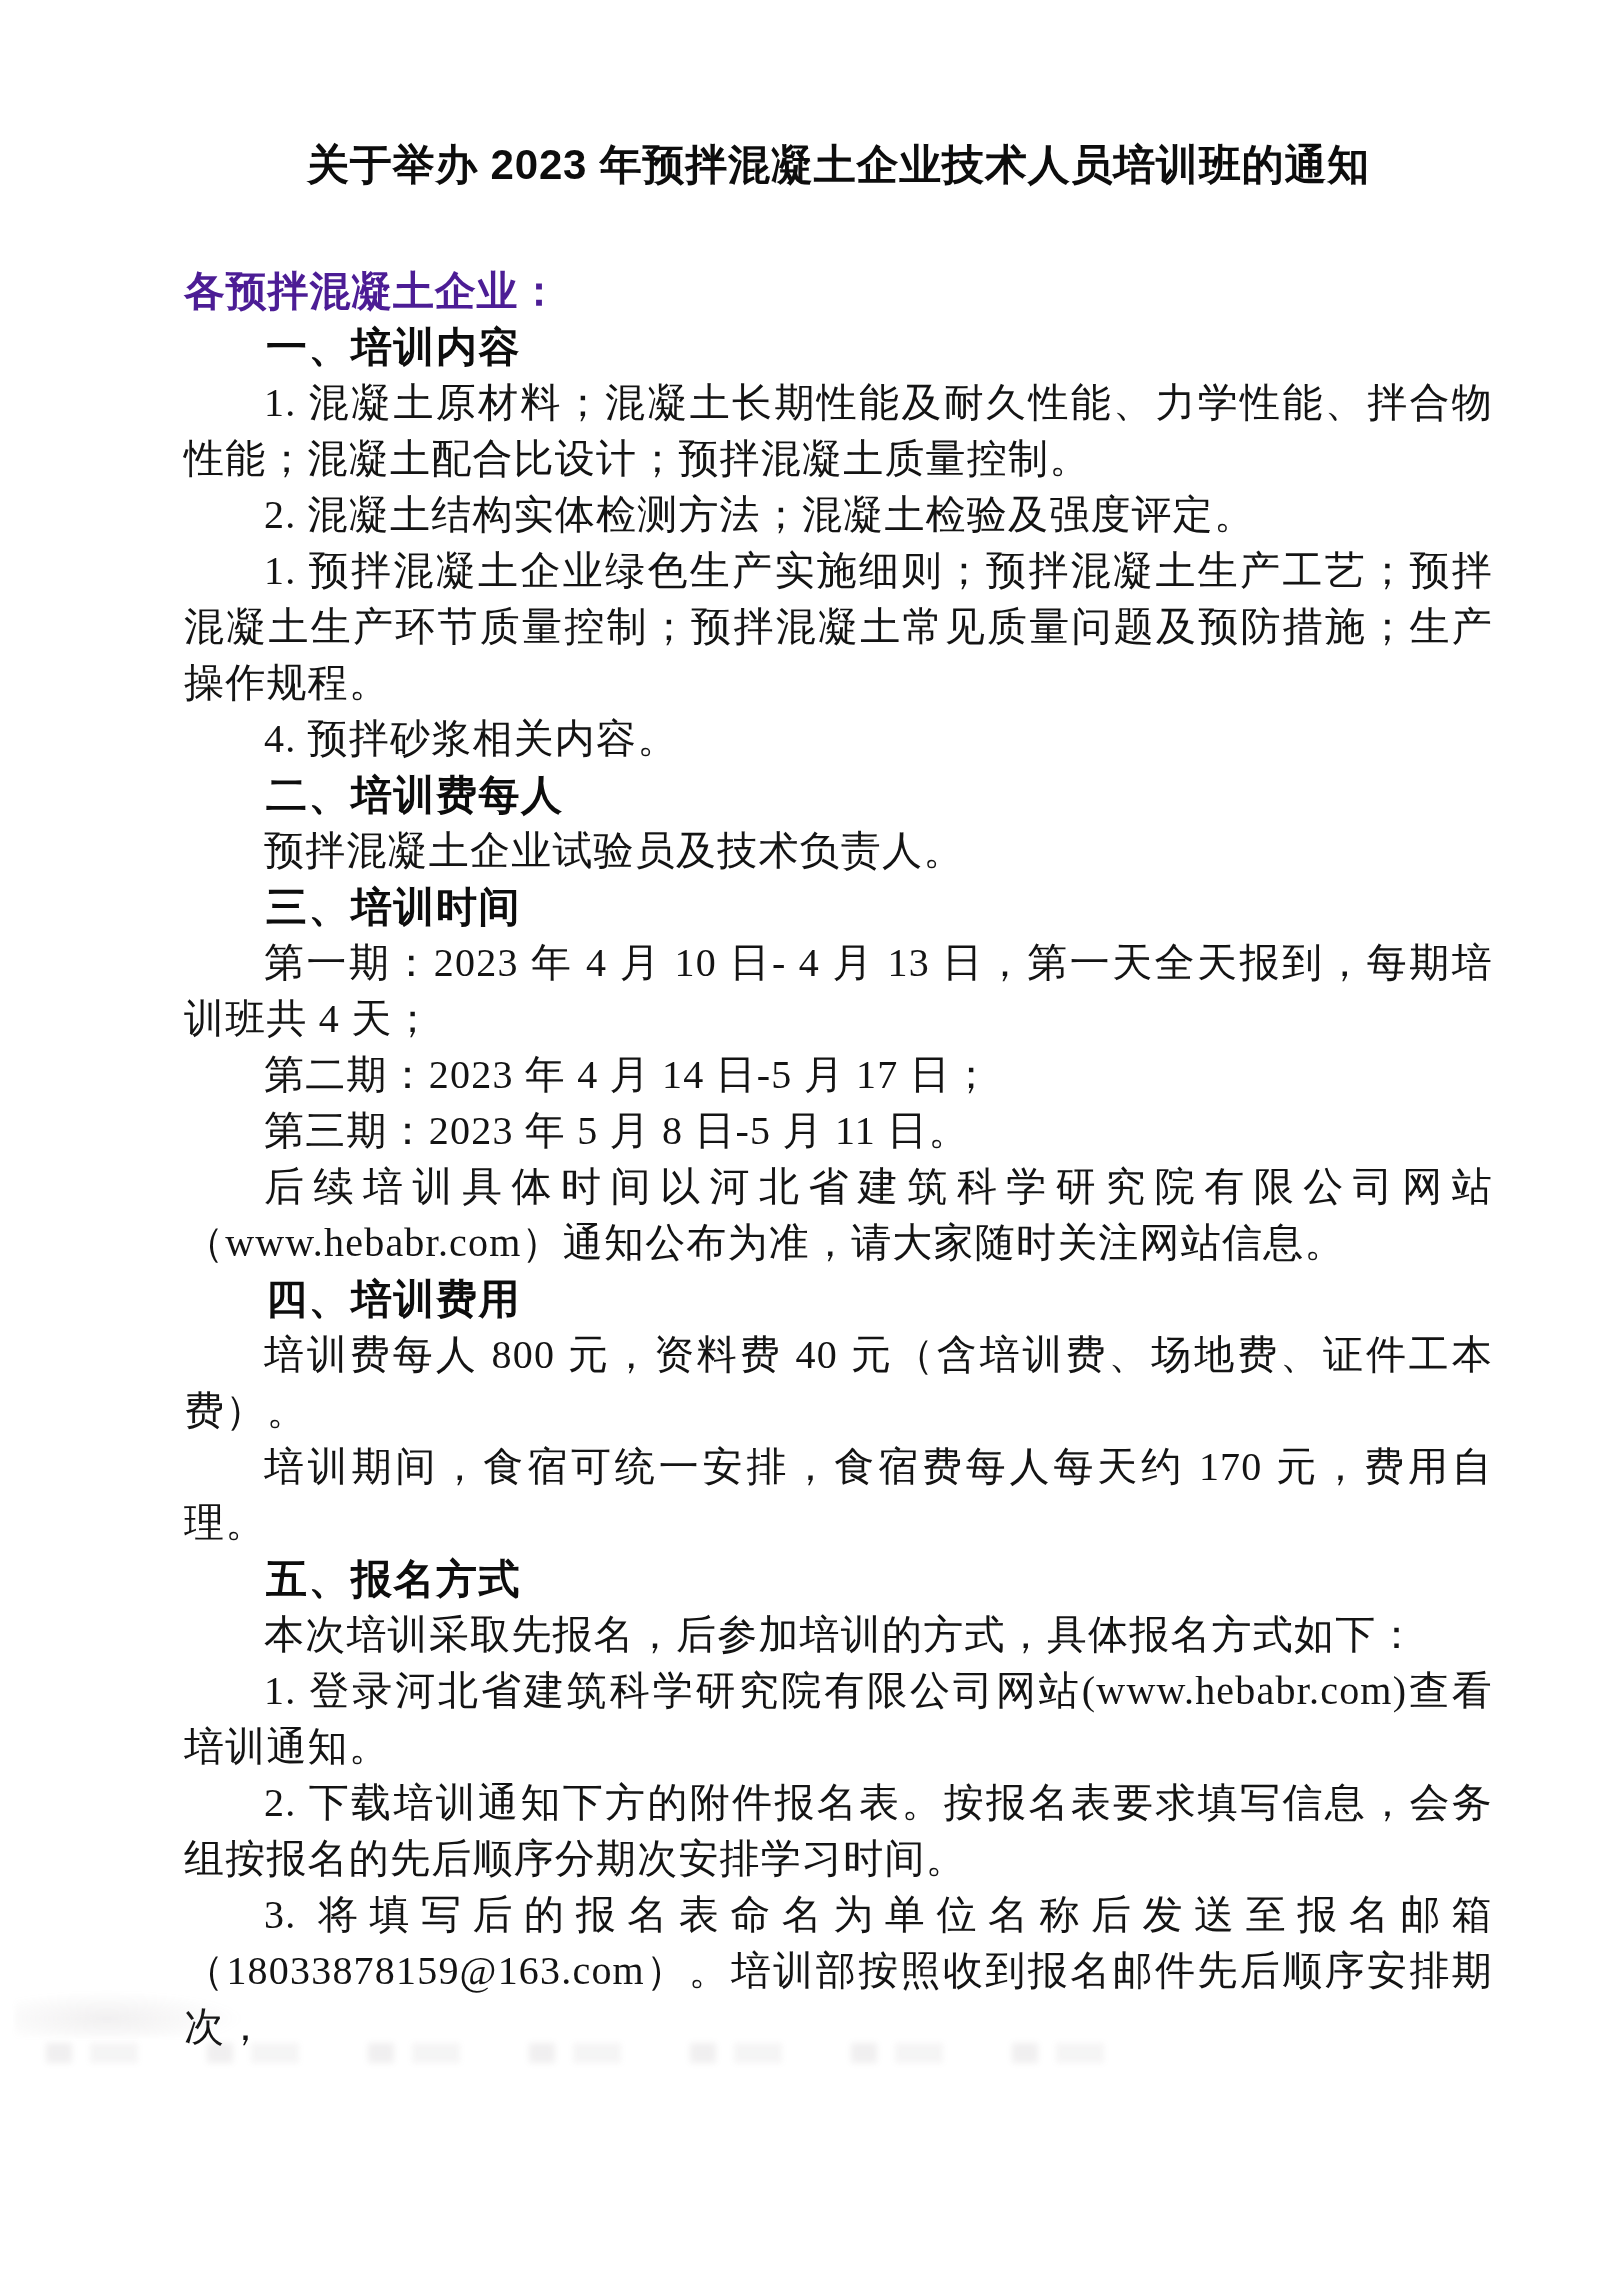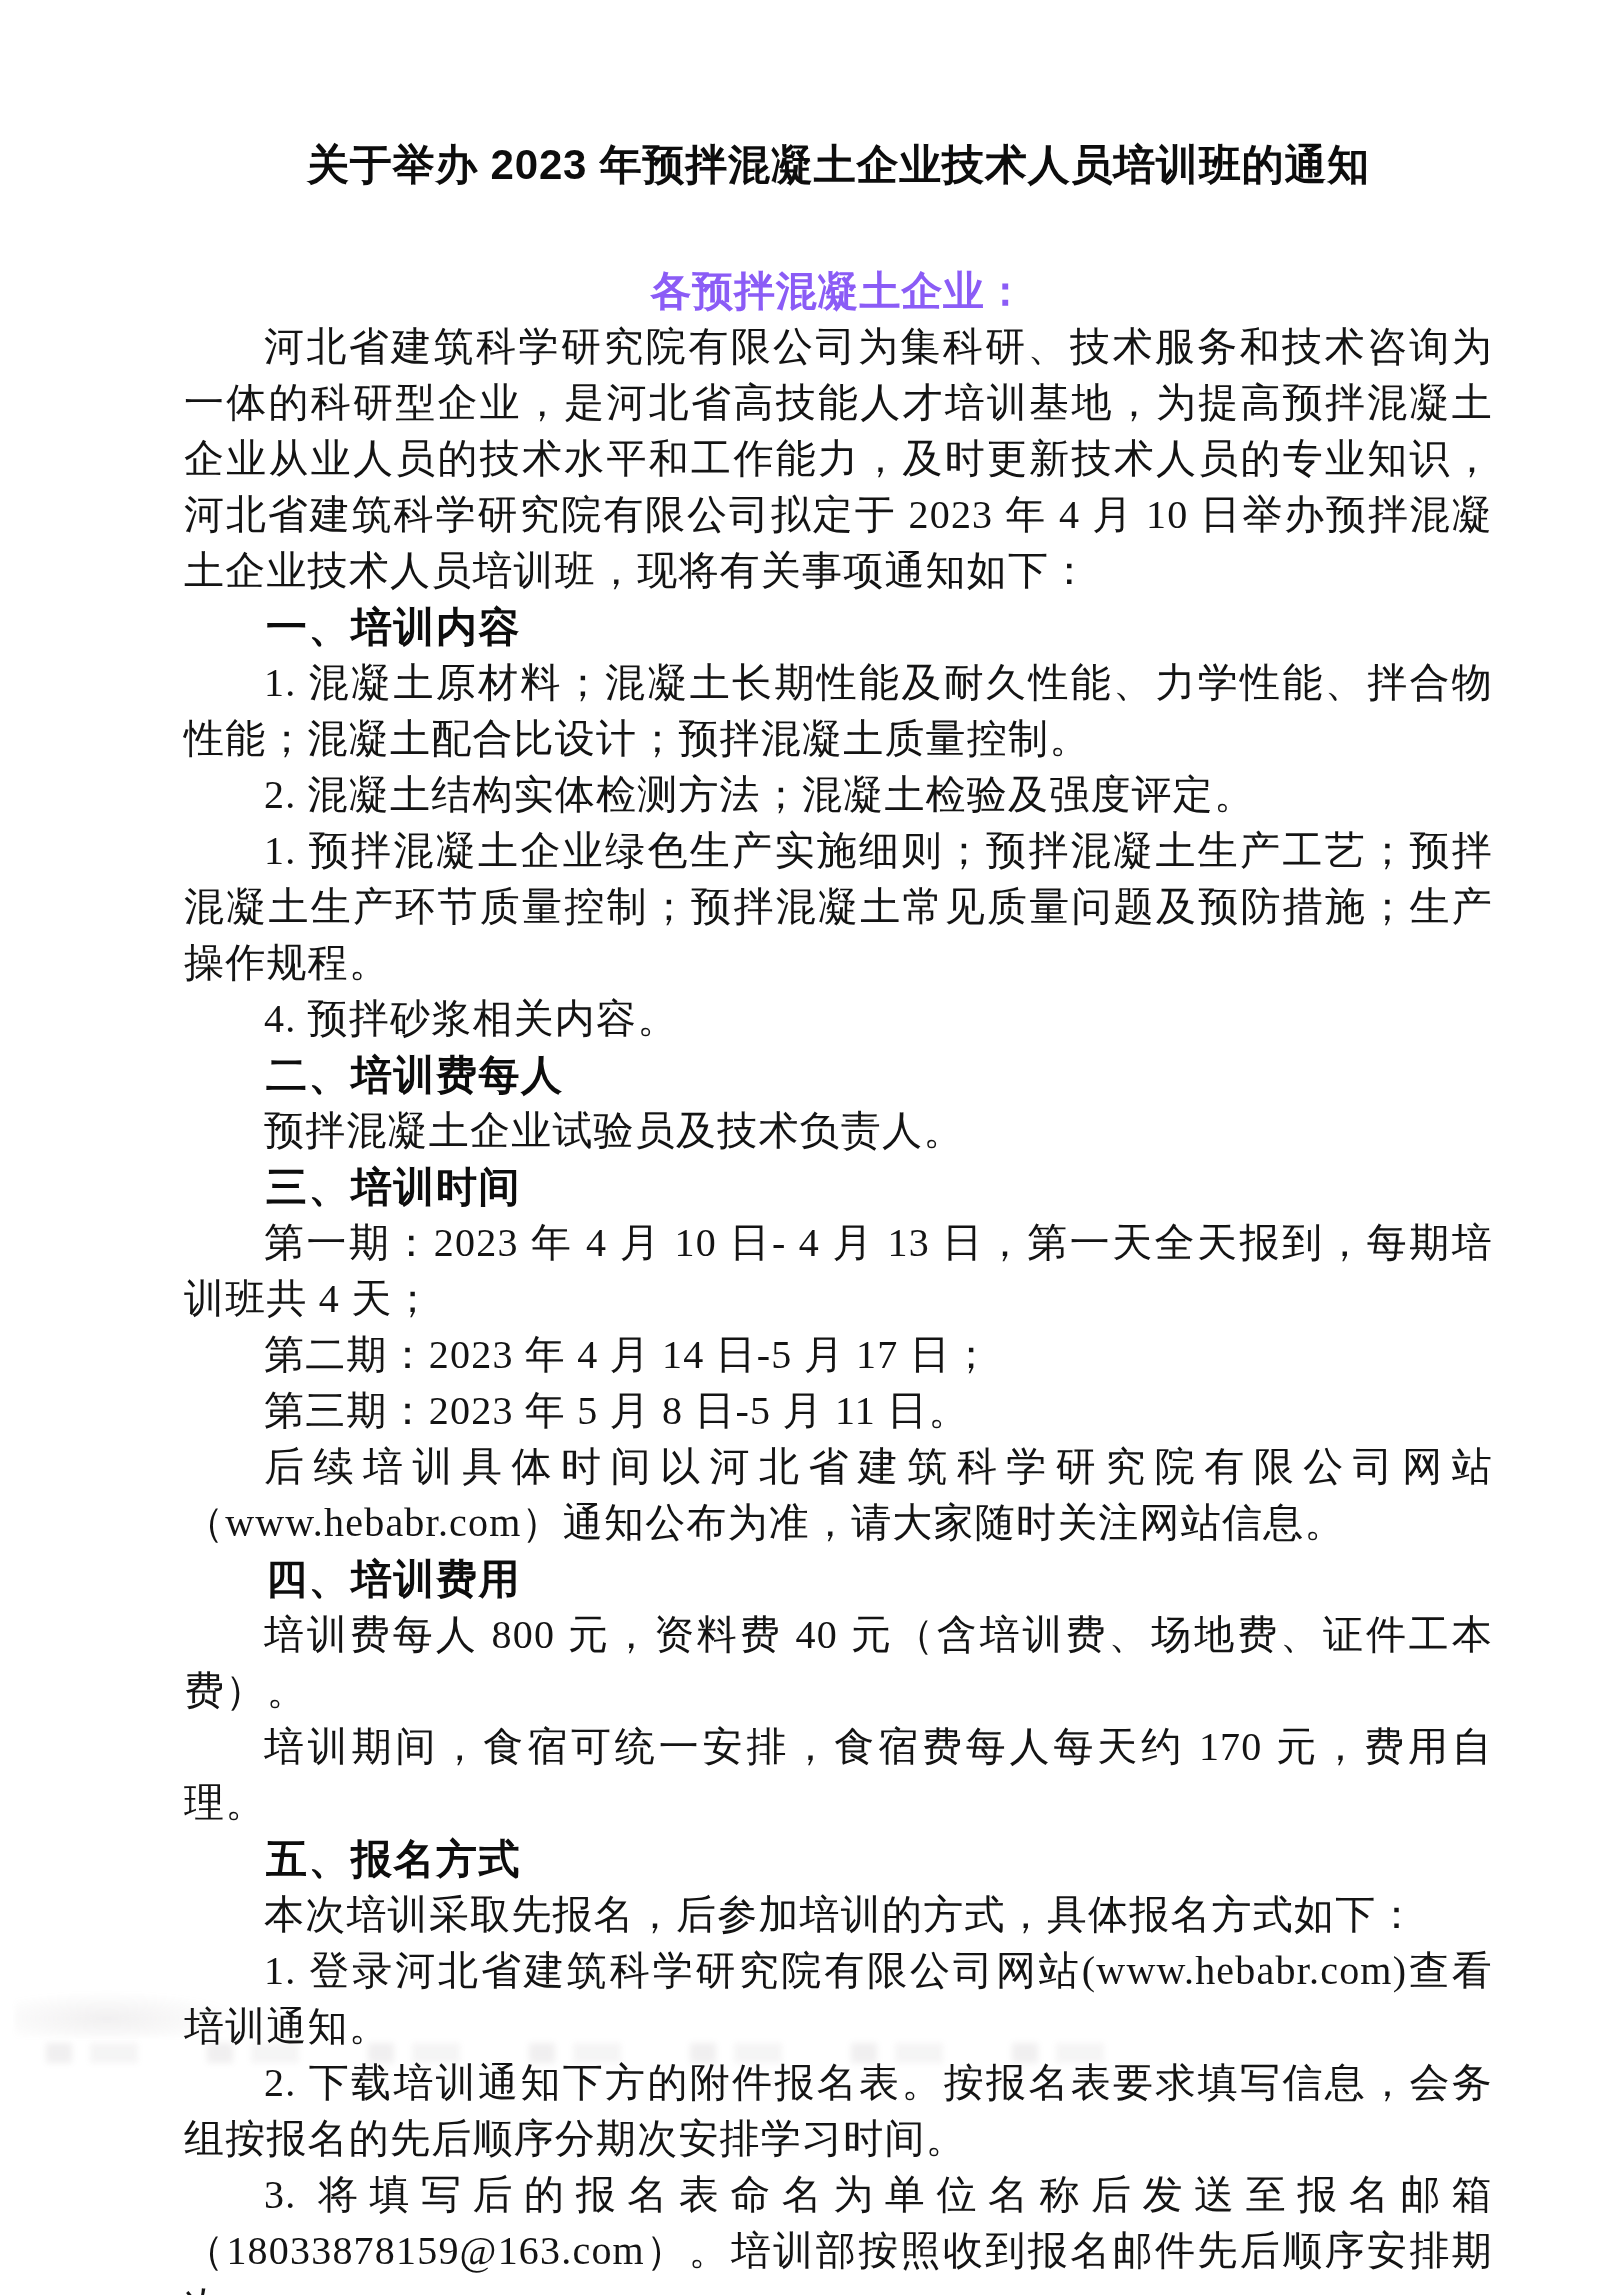--- a/index.html
+++ b/index.html
@@ -34,22 +34,21 @@
     letter-spacing: 0.8px;
     color: #0d0d0d;
   }
   .salutation {
     font-family: "Liberation Sans", sans-serif;
     font-weight: 700;
     font-size: 41px;
     line-height: 56px;
     margin: 0;
     letter-spacing: 0.8px;
-    color: #8b5cf6;
-    text-align: center;
+    color: #4c1d95;
   }
   .heading {
     font-family: "Liberation Sans", sans-serif;
     font-weight: 700;
     font-size: 41px;
     line-height: 56px;
     margin: 0;
     text-indent: 2em;
     letter-spacing: 1.5px;
     color: #0d0d0d;
@@ -95,21 +94,20 @@
 </style>
 </head>
 <body>
 
 <div class="page">
 
   <h1 class="title">关于举办 2023 年预拌混凝土企业技术人员培训班的通知</h1>
 
   <p class="salutation">各预拌混凝土企业：</p>
 
-  <p class="body indent">河北省建筑科学研究院有限公司为集科研、技术服务和技术咨询为一体的科研型企业，是河北省高技能人才培训基地，为提高预拌混凝土企业从业人员的技术水平和工作能力，及时更新技术人员的专业知识，河北省建筑科学研究院有限公司拟定于 2023 年 4 月 10 日举办预拌混凝土企业技术人员培训班，现将有关事项通知如下：</p>
 
   <h2 class="heading">一、培训内容</h2>
   <p class="body indent">1. 混凝土原材料；混凝土长期性能及耐久性能、力学性能、拌合物性能；混凝土配合比设计；预拌混凝土质量控制。</p>
   <p class="body indent">2. 混凝土结构实体检测方法；混凝土检验及强度评定。</p>
   <p class="body indent">1. 预拌混凝土企业绿色生产实施细则；预拌混凝土生产工艺；预拌混凝土生产环节质量控制；预拌混凝土常见质量问题及预防措施；生产操作规程。</p>
   <p class="body indent">4. 预拌砂浆相关内容。</p>
 
   <h2 class="heading">二、培训费每人</h2>
   <p class="body indent">预拌混凝土企业试验员及技术负责人。</p>
 

